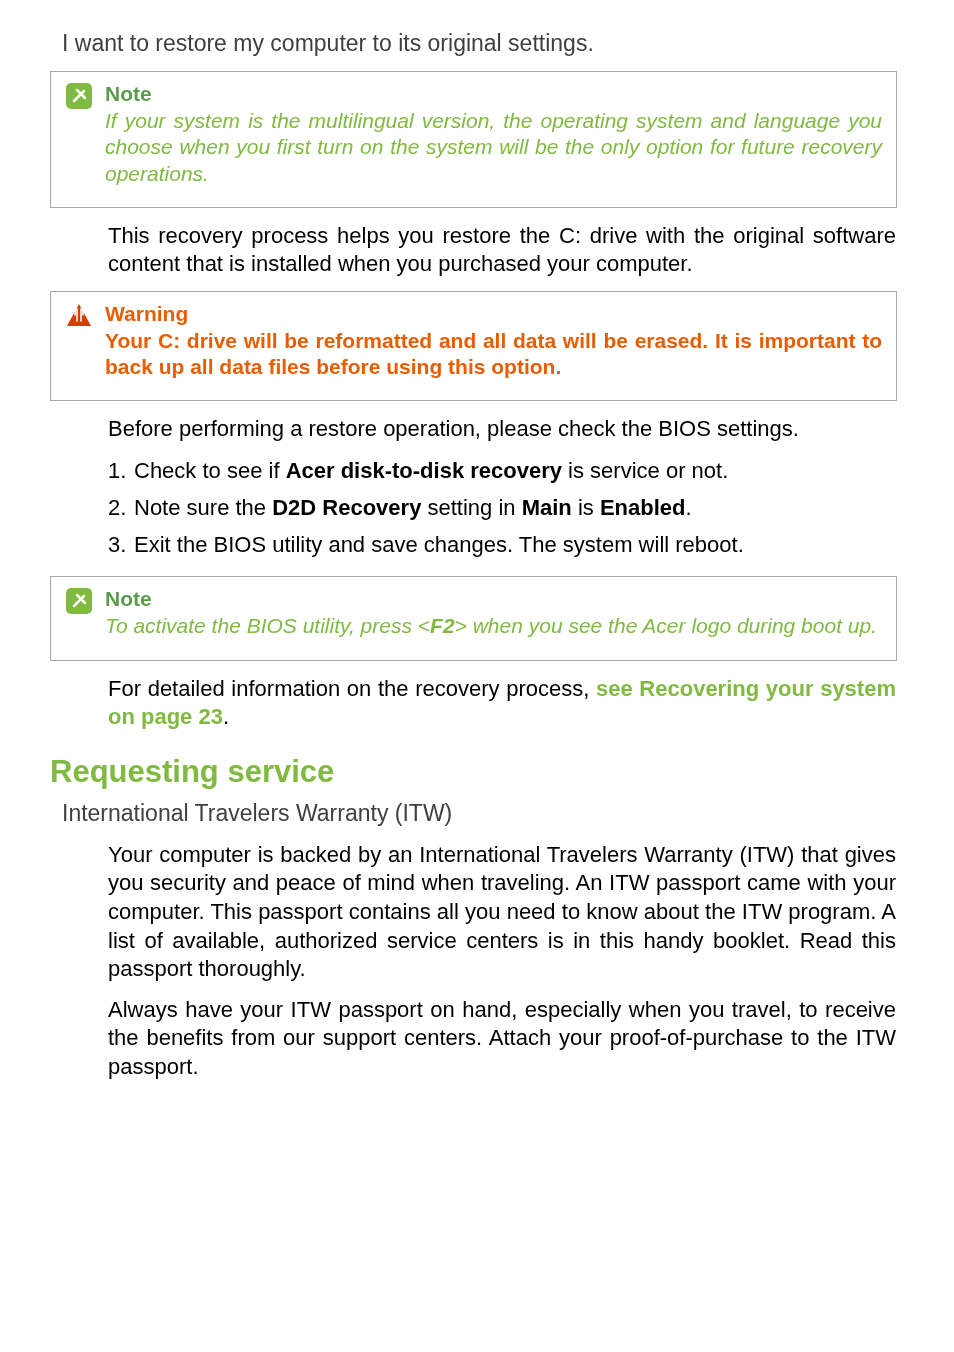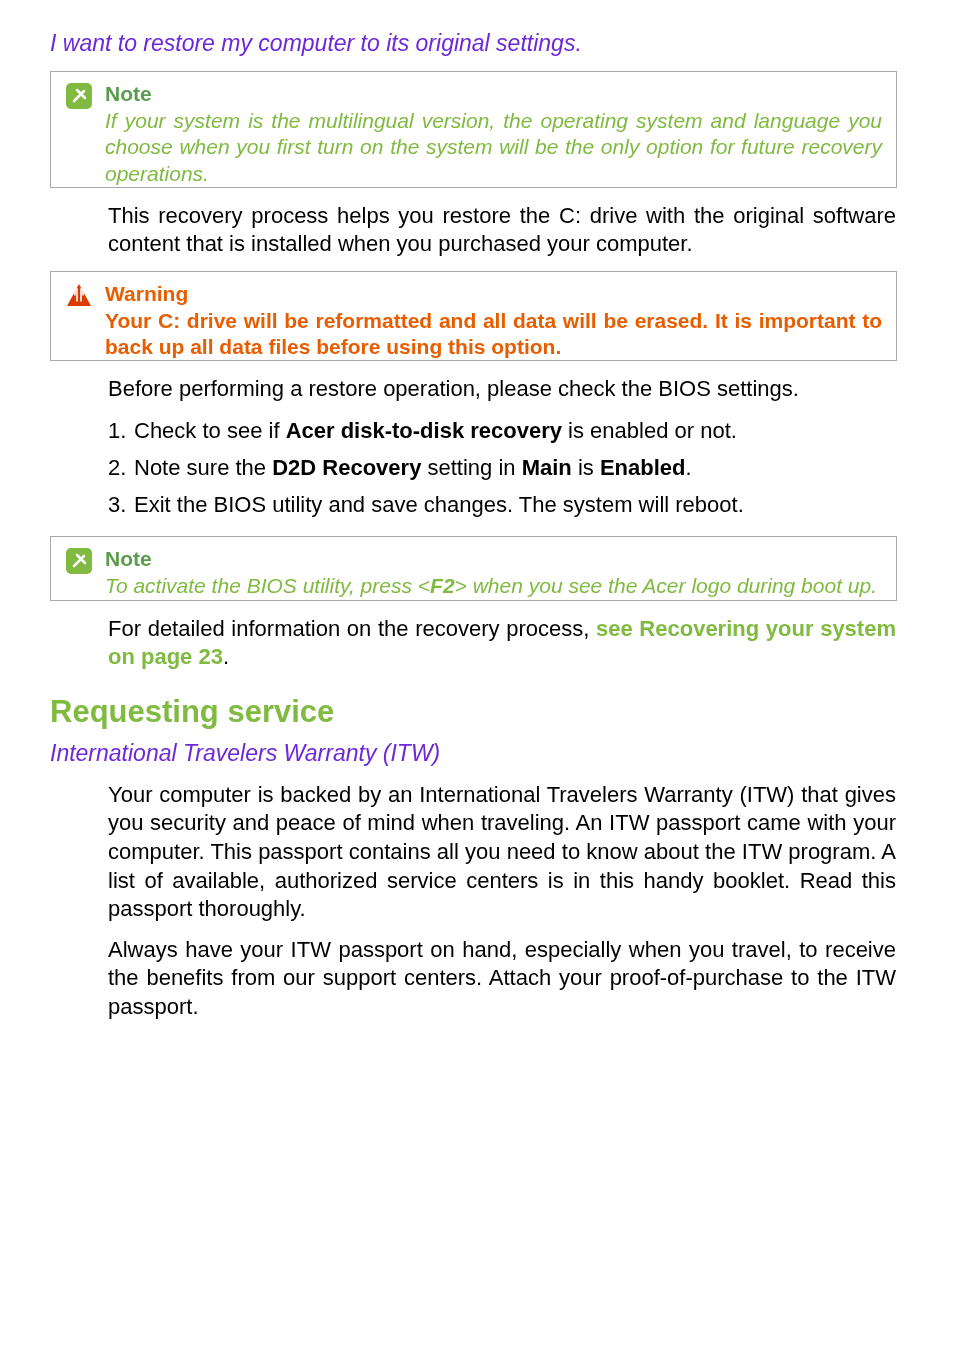--- a/index.html
+++ b/index.html
@@ -1,20 +1,20 @@
 <!DOCTYPE html>
 <html><head>
 <meta charset="utf-8">
 <style>
   * { box-sizing: border-box; margin: 0; padding: 0; }
   html, body { width: 954px; background: #fff; font-family: Arial, Helvetica, sans-serif; color: #000; }
   .page { padding: 30px 50px 50px 50px; }
   .page-header { font-size: 13px; font-style: italic; color: #666; margin-bottom: 28px; }
-  .subheading { font-size: 23px; font-style: italic; color: #6d28d9; margin: 0 0 14px 0; padding-left: 0; }
-  .callout { border: 1px solid #a8a8a8; margin: 4px 7px 14px 0; padding: 10px 14px 0 14px; position: relative; }
+  .subheading { font-size: 23px; color: #404040; margin: 0 0 14px 12px; padding-left: 0; }
+  .callout { border: 1px solid #a8a8a8; margin: 4px 7px 14px 0; padding: 10px 14px 20px 14px; position: relative; }
   .callout-icon { position: absolute; left: 14px; top: 10px; width: 28px; height: 28px; }
   .callout-content { margin-left: 40px; }
   .callout-title { font-weight: bold; font-size: 21px; margin-bottom: 2px; }
   .callout-body { font-size: 21px; font-style: italic; text-align: justify; line-height: 1.25; }
   .note-title { color: #5b9b4c; }
   .note-body { color: #80ba41; }
   .warn-title { color: #e85d00; }
   .warn-body { color: #e85d00; font-style: normal; font-weight: bold; }
   .body-text { font-size: 22px; text-align: justify; line-height: 1.3; margin: 0 0 12px 0; padding-left: 58px; padding-right: 8px; }
   .ol { margin: 0 0 16px 0; padding-left: 58px; padding-right: 8px; }
@@ -60,21 +60,21 @@
       <div class="callout-title warn-title">Warning</div>
       <div class="callout-body warn-body">Your C: drive will be reformatted and all data will be erased. It is important to back up all data files before using this option.</div>
     </div>
   </div>
 
   <div class="body-text">Before performing a restore operation, please check the BIOS settings.</div>
 
   <div class="ol">
     <div class="li">
       <span class="num">1.</span>
-      <span class="li-body"><span>Check to see if </span><span class="bold">Acer disk-to-disk recovery</span><span> is enabled or not.</span></span>
+      <span class="li-body"><span>Check to see if </span><span class="bold">Acer disk-to-disk recovery</span><span> is service or not.</span></span>
     </div>
     <div class="li">
       <span class="num">2.</span>
       <span class="li-body"><span>Note sure the </span><span class="bold">D2D Recovery</span><span> setting in </span><span class="bold">Main</span><span> is </span><span class="bold">Enabled</span><span>.</span></span>
     </div>
     <div class="li">
       <span class="num">3.</span>
       <span class="li-body">Exit the BIOS utility and save changes. The system will reboot.</span>
     </div>
   </div>

